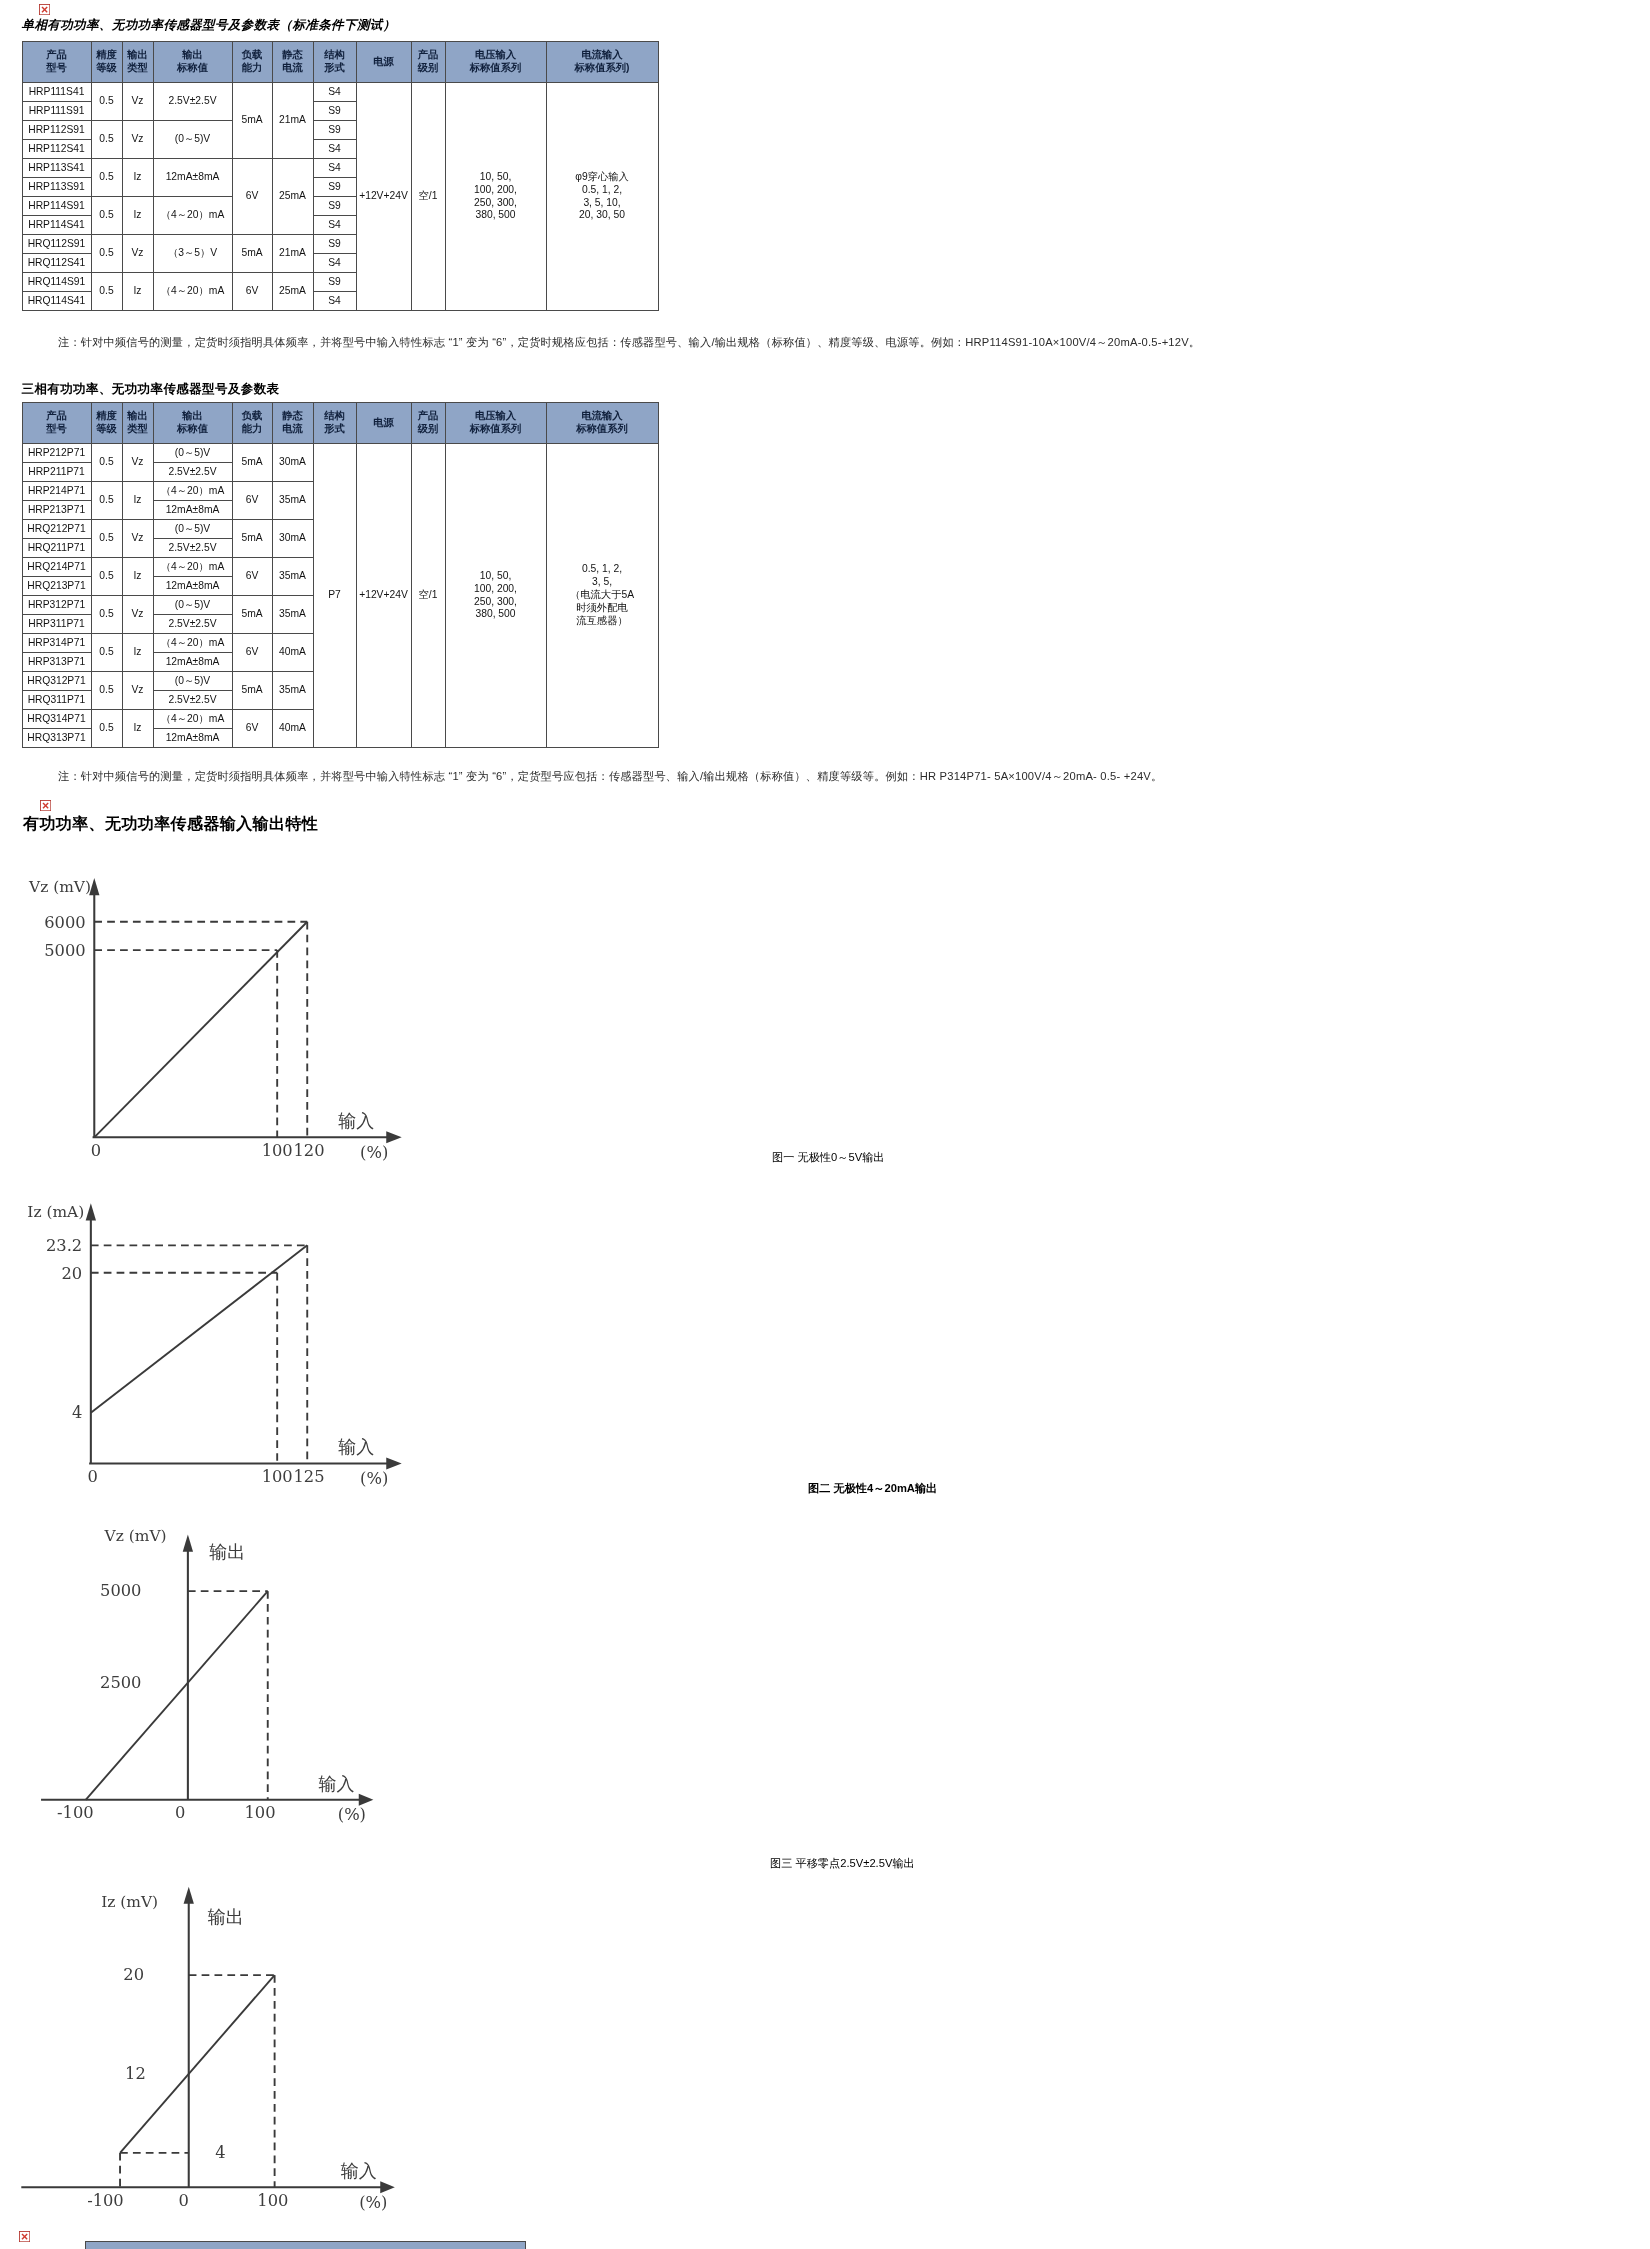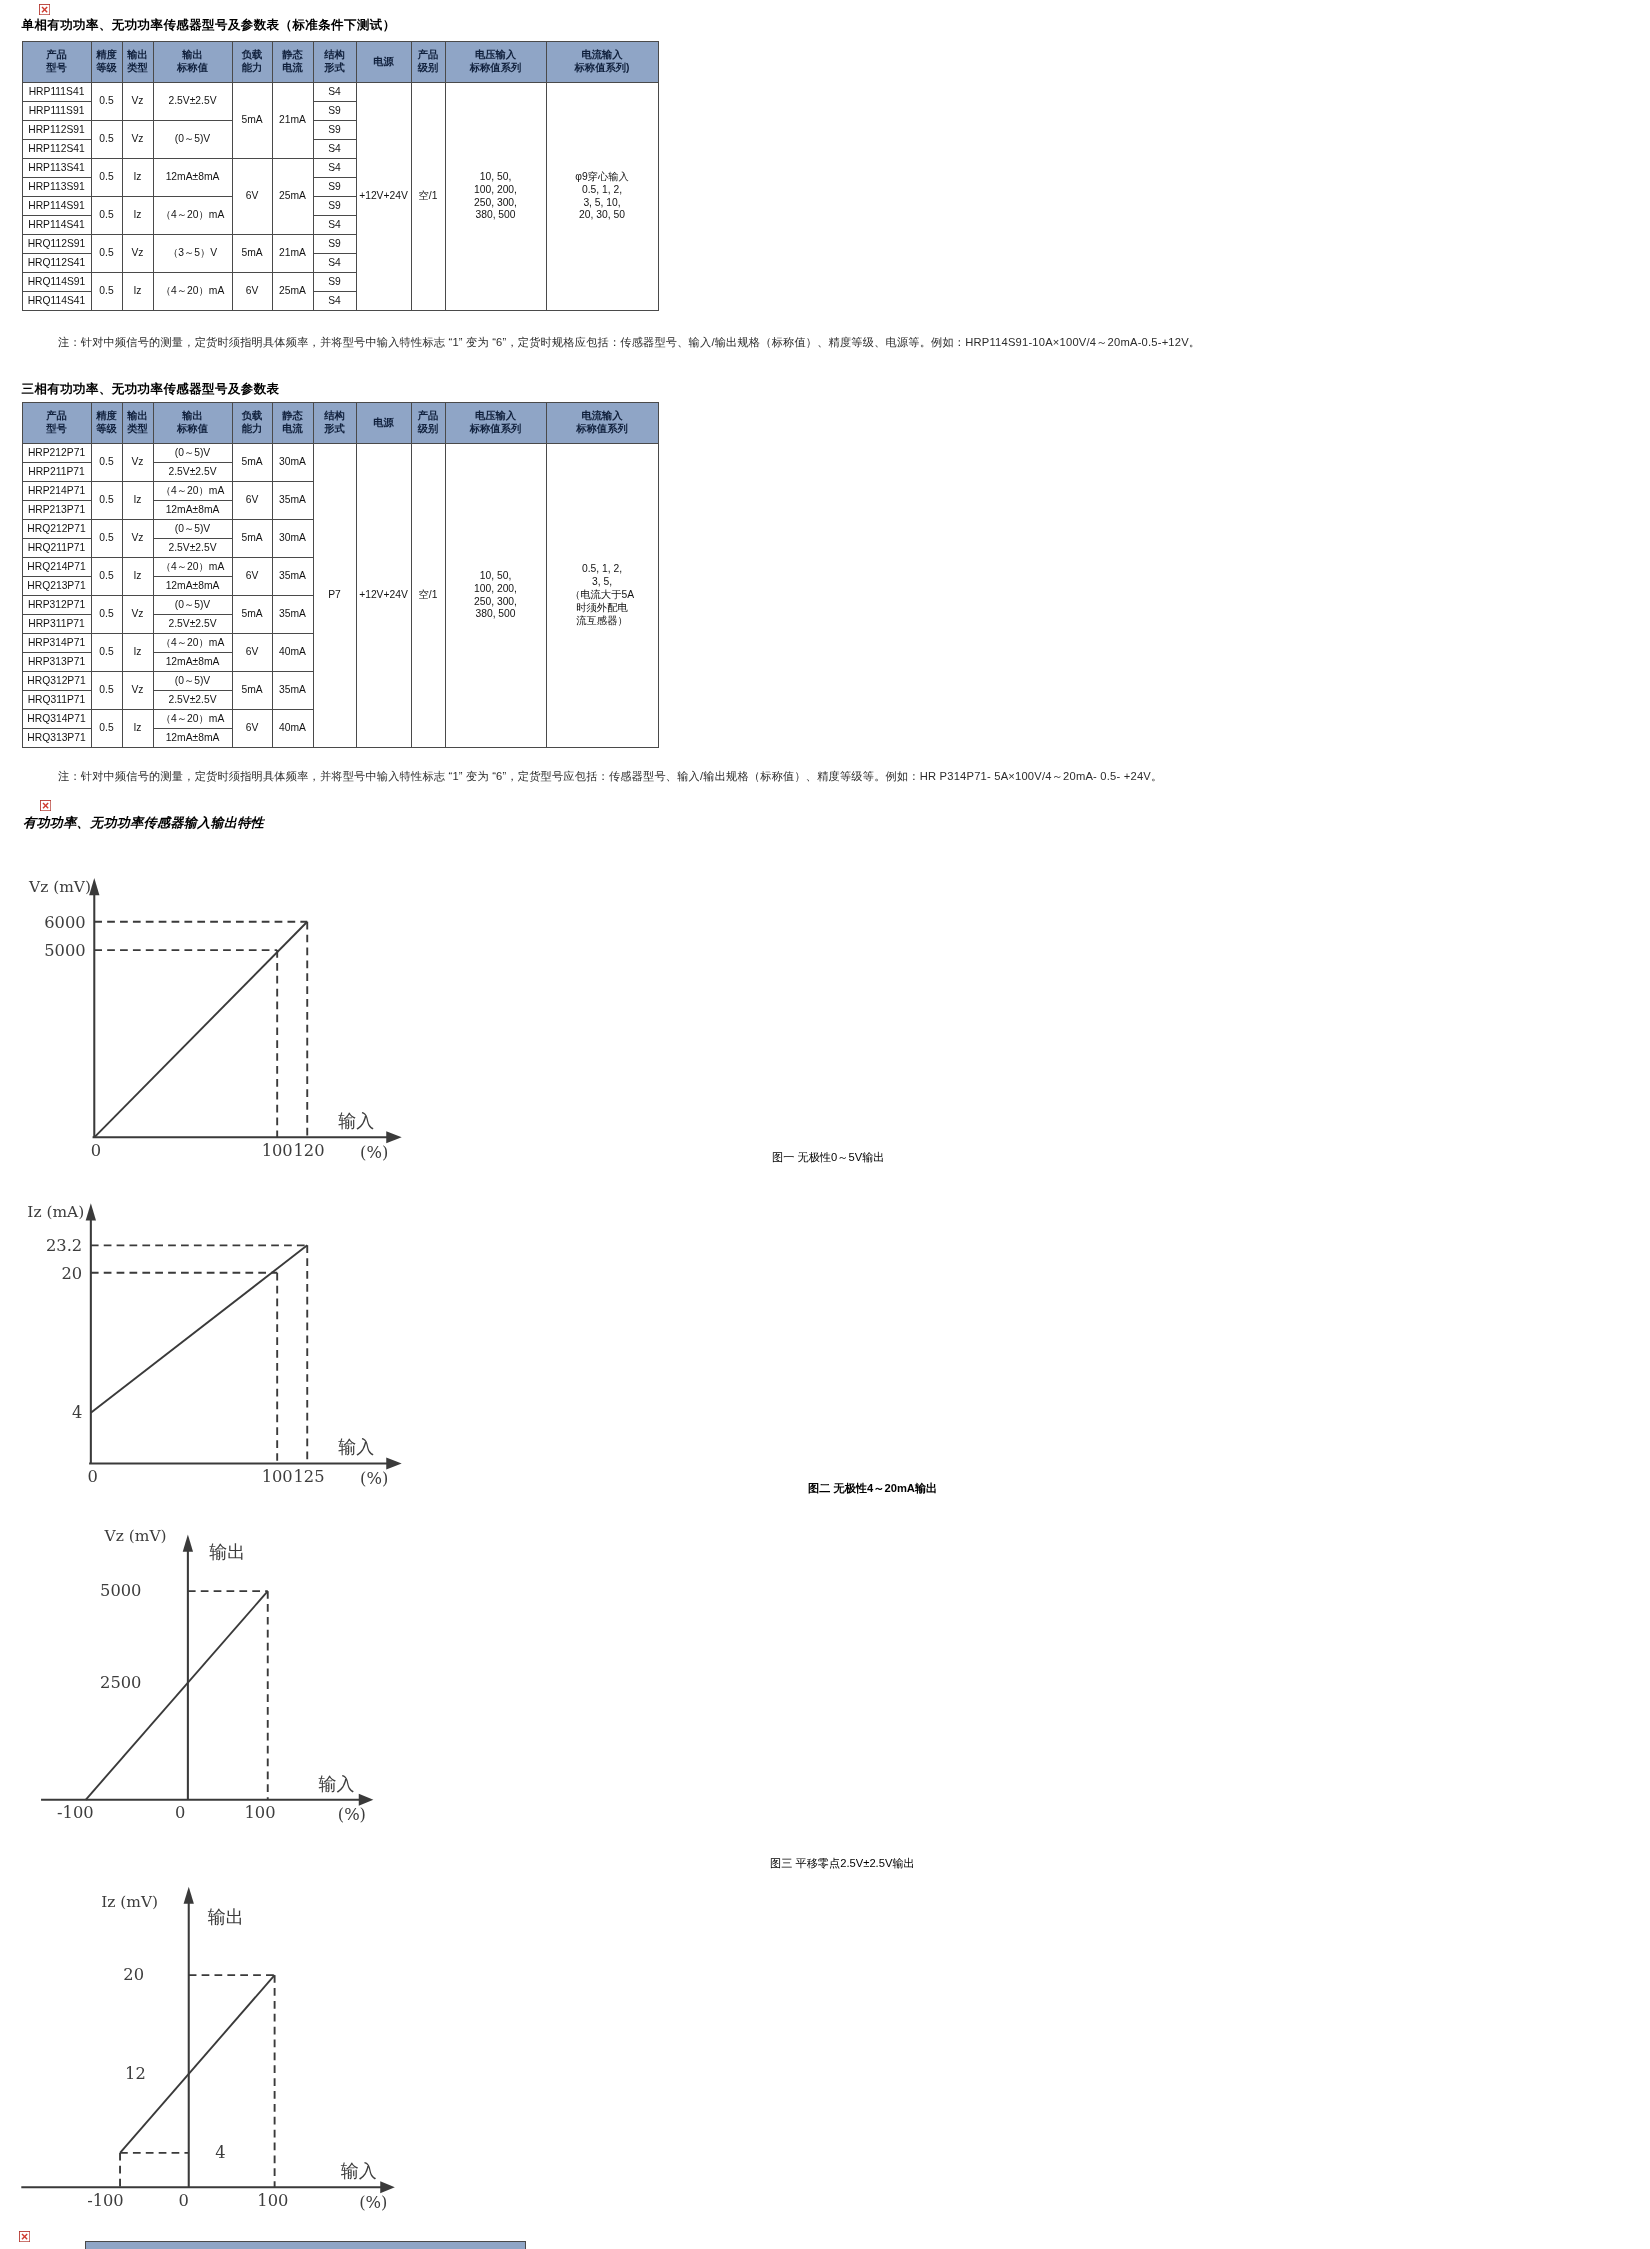--- a/index.html
+++ b/index.html
@@ -26,21 +26,21 @@
 <body>
 
 <div class="abs bimg" style="left:39px;top:3.4px;">
   <svg width="11.2" height="11.2" viewBox="0 0 13 13">
       <rect x="0.5" y="0.5" width="12" height="12" fill="#fff" stroke="#b3342c"></rect>
       <line x1="3.5" y1="3.5" x2="9.5" y2="9.5" stroke="#d03a2f" stroke-width="1.6"></line>
       <line x1="9.5" y1="3.5" x2="3.5" y2="9.5" stroke="#d03a2f" stroke-width="1.6"></line>
     </svg>
 </div>
 
-<div class="abs doc-title" style="left:21.5px;top:17px;">单相有功功率、无功功率传感器型号及参数表（标准条件下测试）</div>
+<div class="abs doc-title" style="left:21.5px;top:17px;font-style:italic;">单相有功功率、无功功率传感器型号及参数表（标准条件下测试）</div>
 <div class="abs tbl" style="left:21.5px;top:41px;" id="table1">
     <table>
       <colgroup>
         <col style="width: 69px;">
         <col style="width: 31px;">
         <col style="width: 31px;">
         <col style="width: 79px;">
         <col style="width: 40px;">
         <col style="width: 41px;">
         <col style="width: 43px;">
@@ -319,21 +319,21 @@
   </div>
 <div class="abs note" style="left:34px;top:769px;">注：针对中频信号的测量，定货时须指明具体频率，并将型号中输入特性标志 “1” 变为 “6”，定货型号应包括：传感器型号、输入/输出规格（标称值）、精度等级等。例如：HR P314P71- 5A×100V/4～20mA- 0.5- +24V。</div>
 
 <div class="abs bimg" style="left:40px;top:799px;">
   <svg width="11.2" height="11.2" viewBox="0 0 13 13">
       <rect x="0.5" y="0.5" width="12" height="12" fill="#fff" stroke="#b3342c"></rect>
       <line x1="3.5" y1="3.5" x2="9.5" y2="9.5" stroke="#d03a2f" stroke-width="1.6"></line>
       <line x1="9.5" y1="3.5" x2="3.5" y2="9.5" stroke="#d03a2f" stroke-width="1.6"></line>
     </svg>
 </div>
-<div class="abs doc-title" style="left:23px;top:814px;font-size:13px;font-style:italic;">有功功率、无功功率传感器输入输出特性</div>
+<div class="abs doc-title" style="left:23px;top:814px;font-size:16px;">有功功率、无功功率传感器输入输出特性</div>
 
 <svg class="abs" style="left:17px;top:864px;" width="395" height="301" viewBox="0 0 460 350">
   <text x="14" y="32" font-size="18">Vz (mV)</text>
   <line class="axis" x1="90" y1="26" x2="90" y2="318"></line>
     <polygon class="ah" points="90,16 84,36 96,36"></polygon>
   <line class="axis" x1="88" y1="318" x2="432" y2="318"></line>
     <polygon class="ah" points="448,318 430,311 430,325"></polygon>
   <line class="dline" x1="90" y1="318" x2="338" y2="67"></line>
   <line class="dash" x1="90" y1="67" x2="338" y2="67"></line>
     <line class="dash" x1="338" y1="67" x2="338" y2="318"></line>

